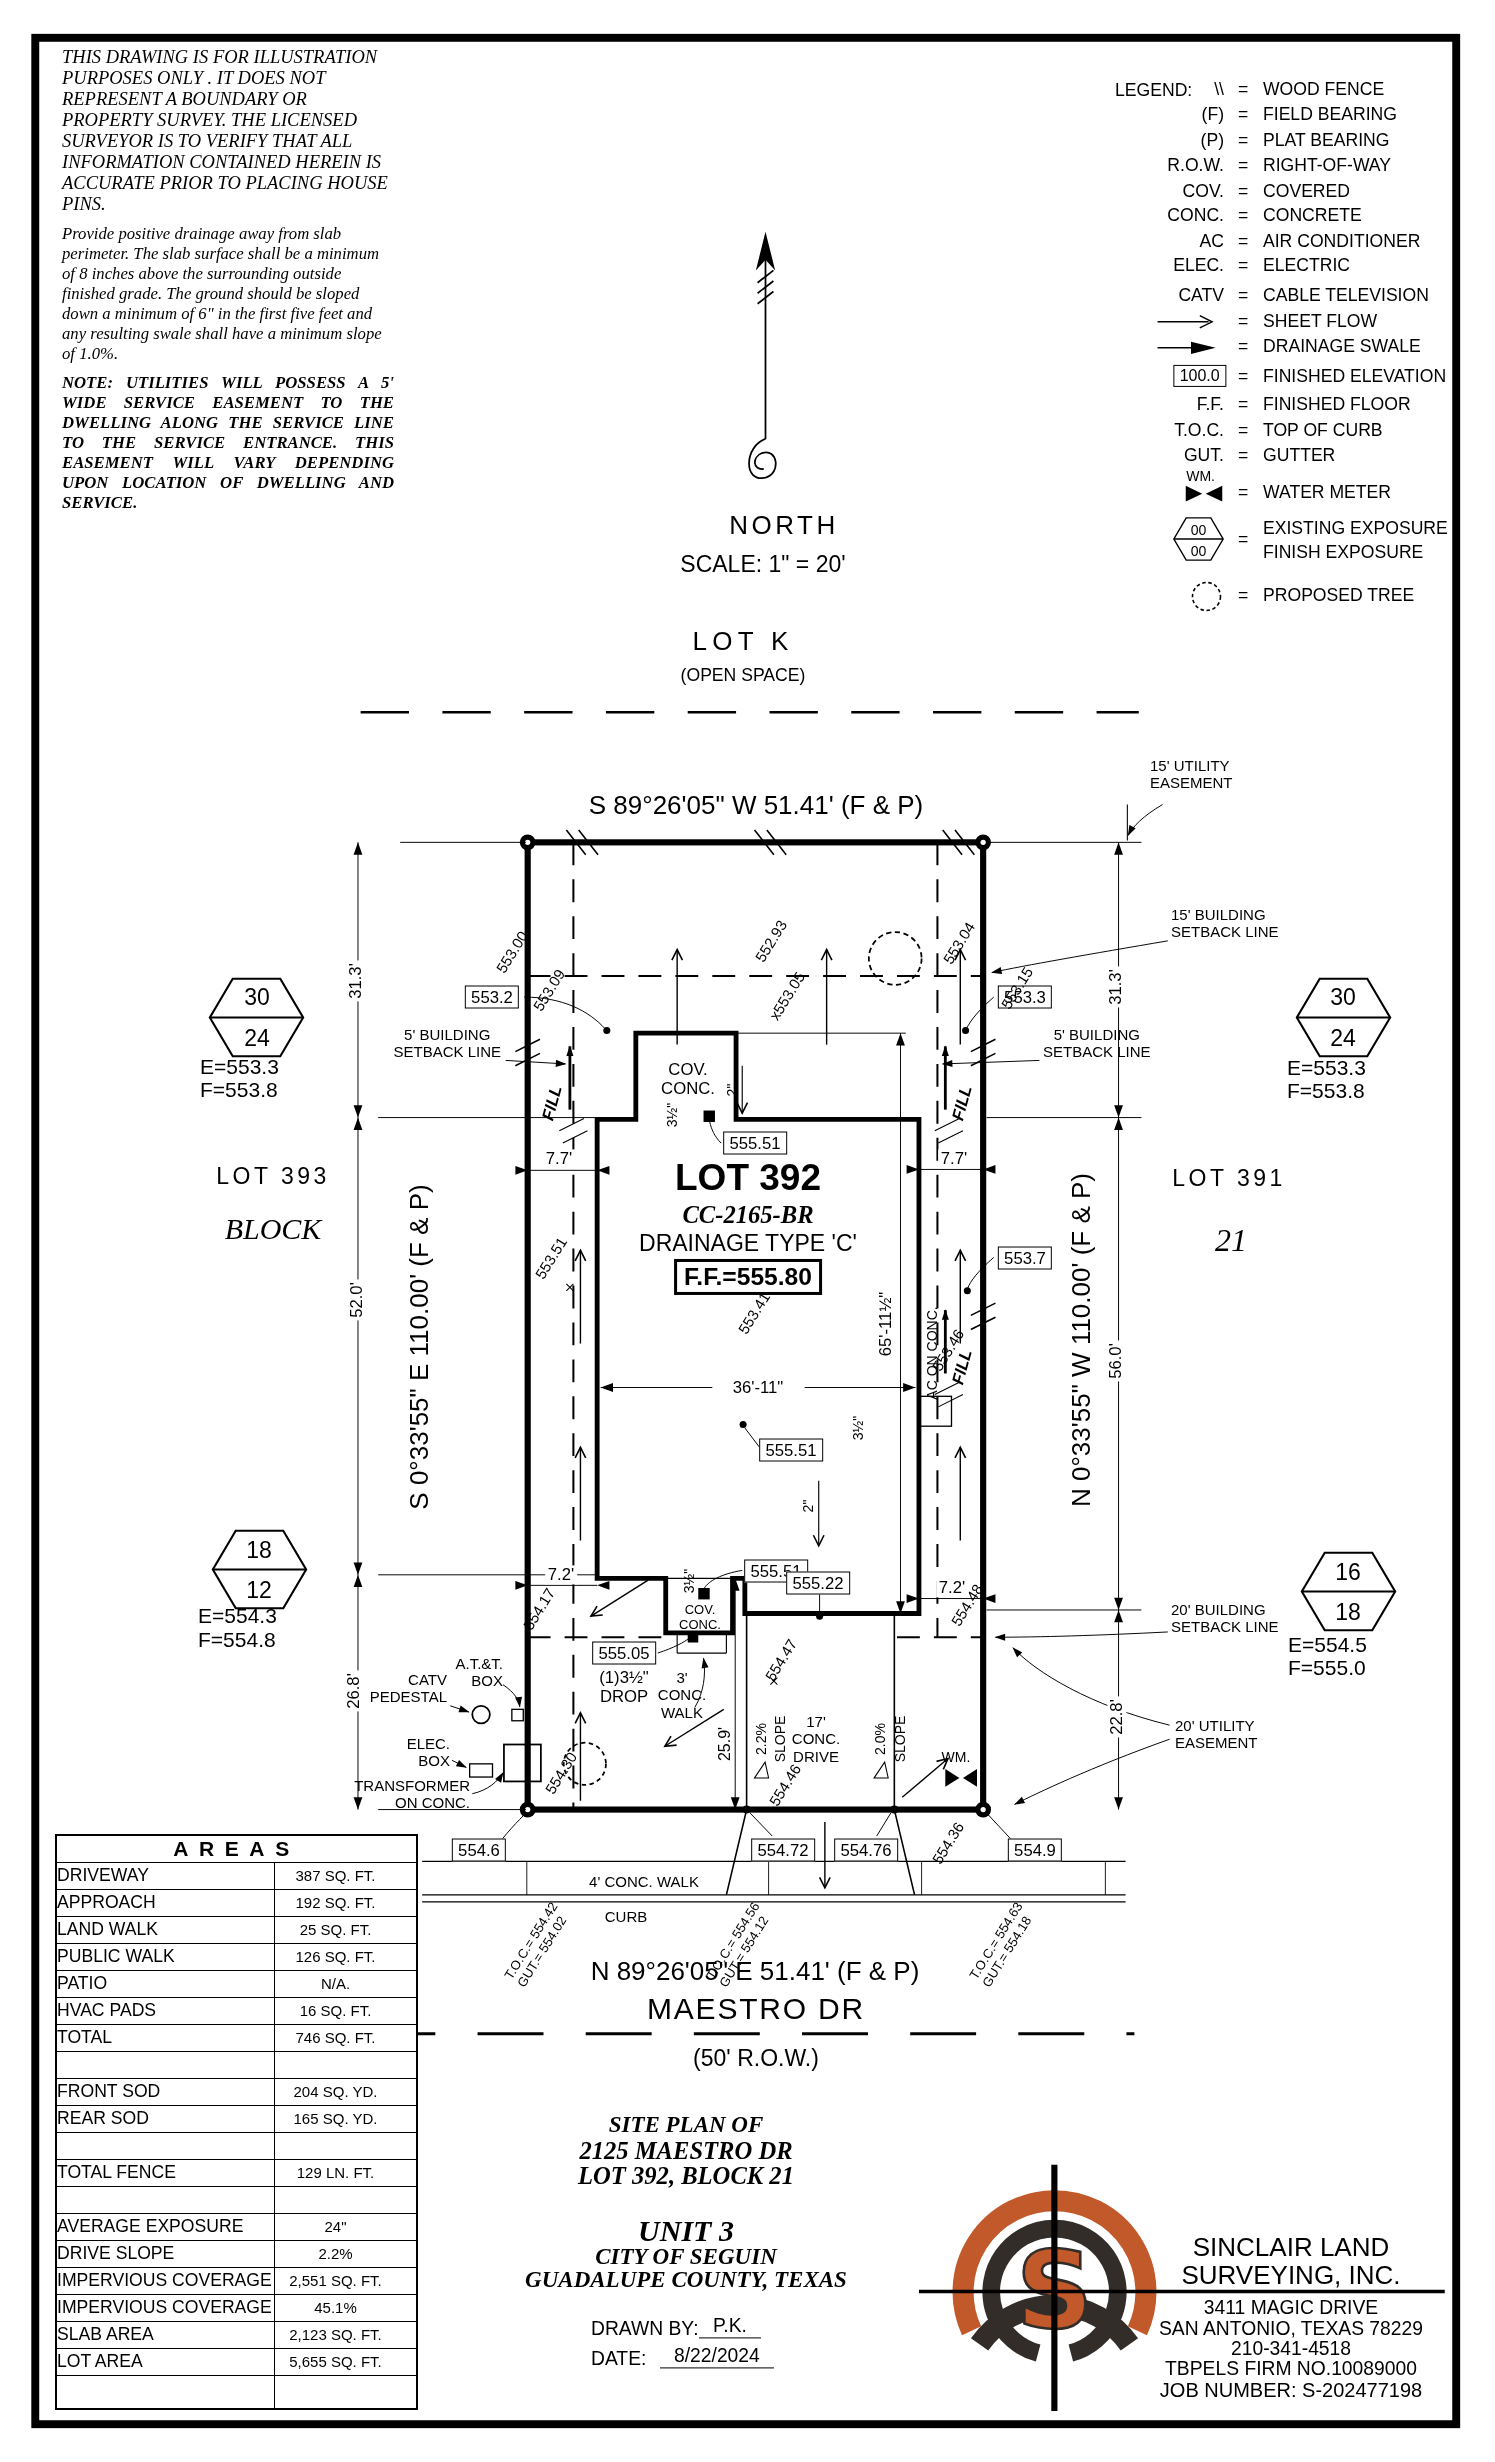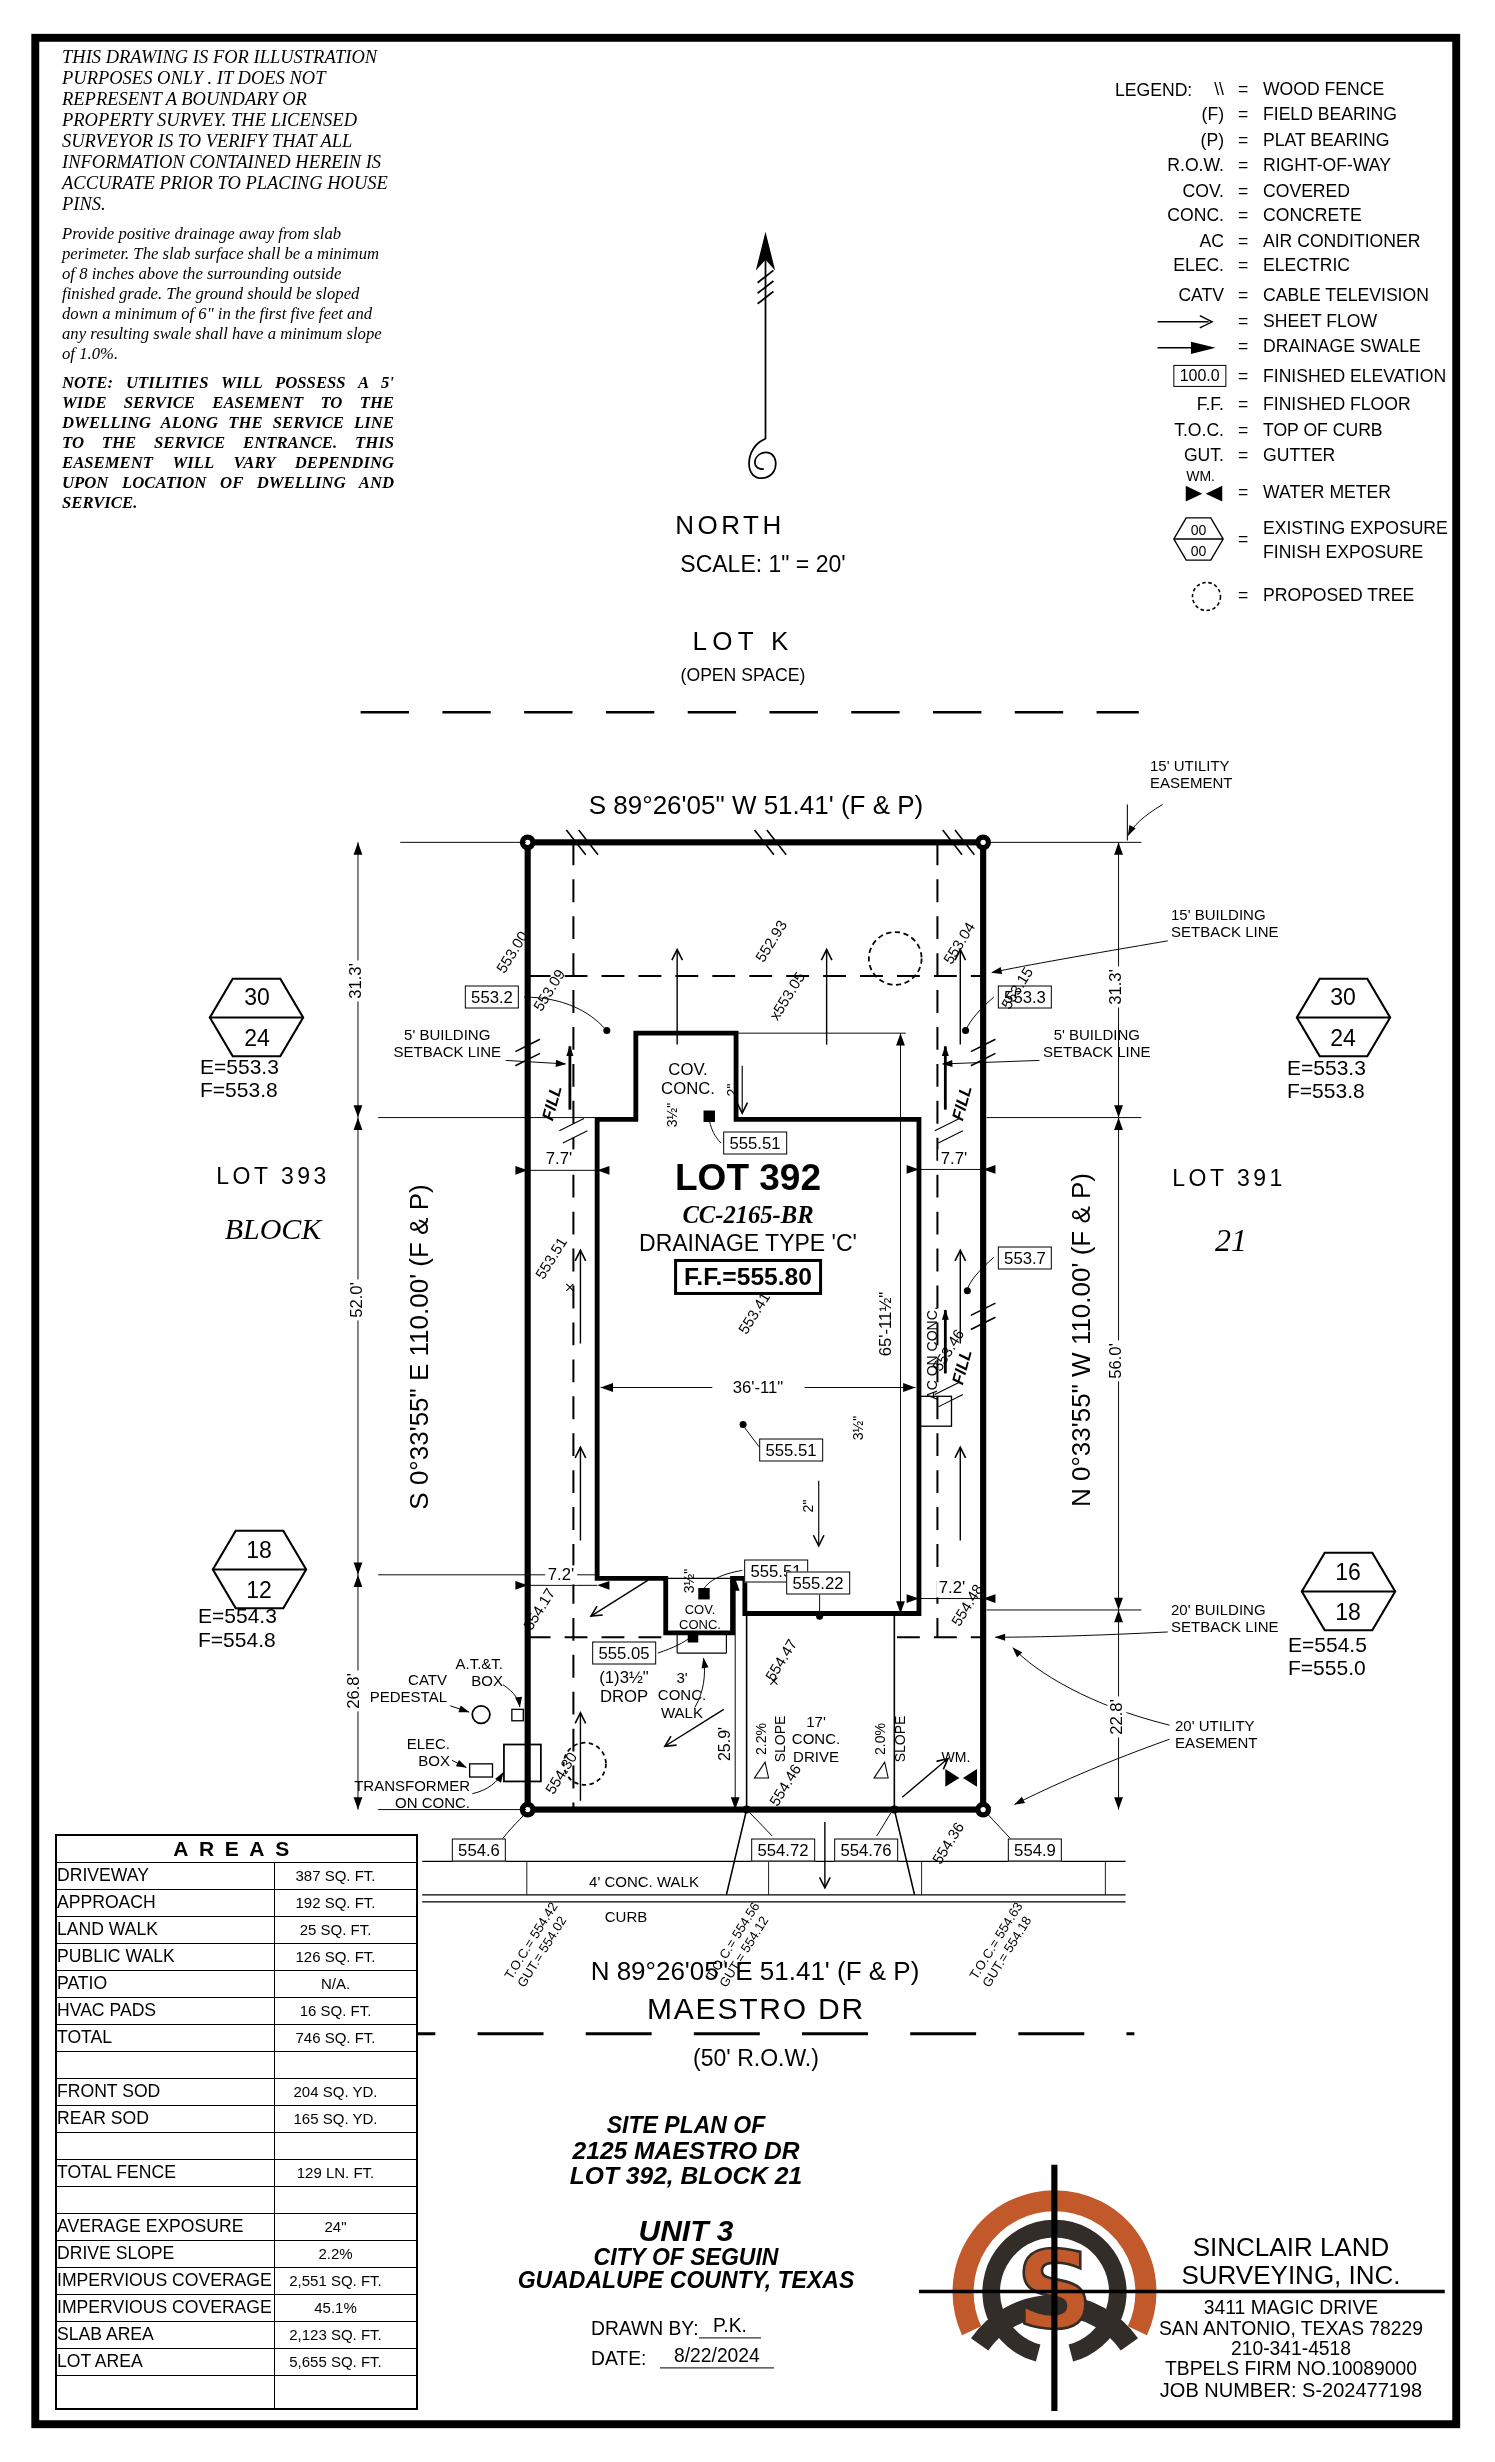--- a/index.html
+++ b/index.html
@@ -9,21 +9,21 @@
   .logo{position:absolute;z-index:1}
   .lbl{position:absolute;white-space:pre;line-height:1.15;z-index:3}
   .c{transform:translate(-50%,-50%)}
   .l{transform:translate(0,-50%)}
   .r{transform:translate(-100%,-50%)}
   .rot90{transform:translate(-50%,-50%) rotate(-90deg)}
   .rot58{transform:translate(-50%,-50%) rotate(-58deg)}
   .rot75{transform:translate(-50%,-50%) rotate(-75deg)}
   .ser{font-family:"Liberation Serif",serif}
   .it{font-style:italic}.b{font-weight:700}
-  .tl{font-family:Liberation Sans, sans-serif;font-style:italic;font-weight:700}
+  .tl{font-family:Liberation Serif, serif;font-style:italic;font-weight:700}
   .wbg{background:#fff;padding:0 2.6px}
   .boxed{border:1.8px solid #000;background:#fff;padding:0.9px 5.3px}
   .ffbox{border:3.5px solid #000;background:#fff;padding:0.9px 7px;font-weight:700}
   .uline{border-bottom:1.8px solid #000;padding:0 14px}.f15{font-size:13px}.f16{font-size:14px}.f17{font-size:15px}
   .f18{font-size:16px}.f19{font-size:16.7px}.f20{font-size:17.6px}.f21{font-size:18.5px}
   .f22{font-size:19.3px}.f23{font-size:20px}.f24{font-size:21px}.f26{font-size:23px}
   .f28{font-size:24.6px}.f30{font-size:26px}.f34{font-size:30px}.f36{font-size:32px}
   .f42{font-size:37px}
   .ls2{letter-spacing:1.8px}.ls4{letter-spacing:3.5px}.ls6{letter-spacing:5.3px}
   .notes{position:absolute;left:62px;top:47px;width:332px;z-index:3}
@@ -244,21 +244,21 @@
   </div>
 
   <svg class="plan" style="left:739px;top:230px;z-index:3" width="53" height="274" viewBox="0 0 60 312">
     <g stroke="#000" fill="none" stroke-width="2">
       <line x1="30" y1="34" x2="30" y2="238"></line>
       <polygon points="30,2 19,46 30,34 41,46" fill="#000" stroke="none"></polygon>
       <path d="M21,60 L39,46 M21,72 L39,58 M21,84 L39,70"></path>
       <path d="M30,238 C6,246 4,288 30,282 C48,277 44,248 26,254 C14,259 16,274 28,272"></path>
     </g>
   </svg>
-  <div class="lbl c f30 ls4" style="left:730px;top:526px">NORTH</div>
+  <div class="lbl c f30 ls4" style="left:784px;top:526px">NORTH</div>
   <div class="lbl c f26" style="left:763px;top:564px">SCALE: 1" = 20'</div>
 
   <div>
     <div class="lbl l f20" style="left:1115px;top:90px">LEGEND:</div>
 
     <div class="lbl r f20" style="left:1224px;top:89px">\\</div>
     <div class="lbl r f20" style="left:1224px;top:114px">(F)</div>
     <div class="lbl r f20" style="left:1224px;top:140px">(P)</div>
     <div class="lbl r f20" style="left:1224px;top:165px">R.O.W.</div>
     <div class="lbl r f20" style="left:1224px;top:191px">COV.</div>

